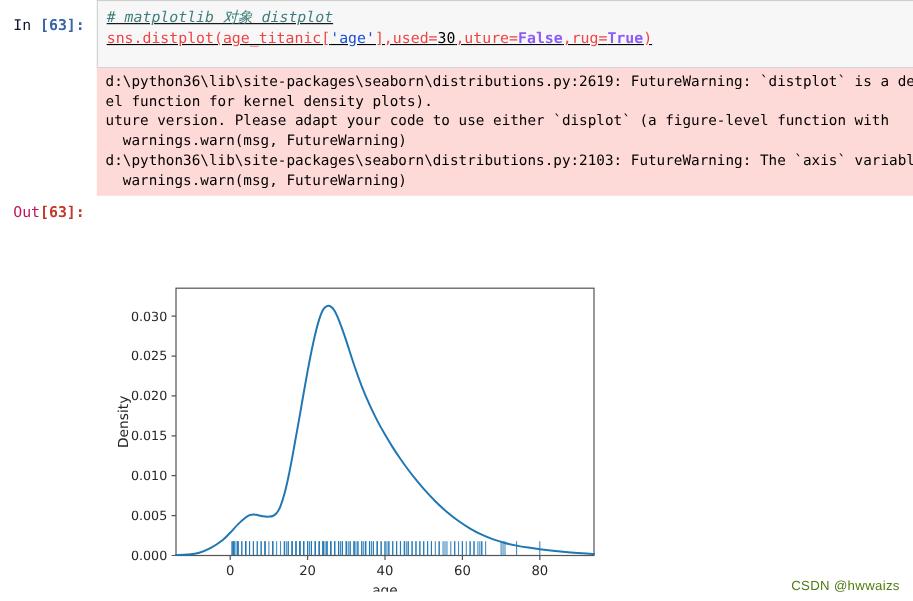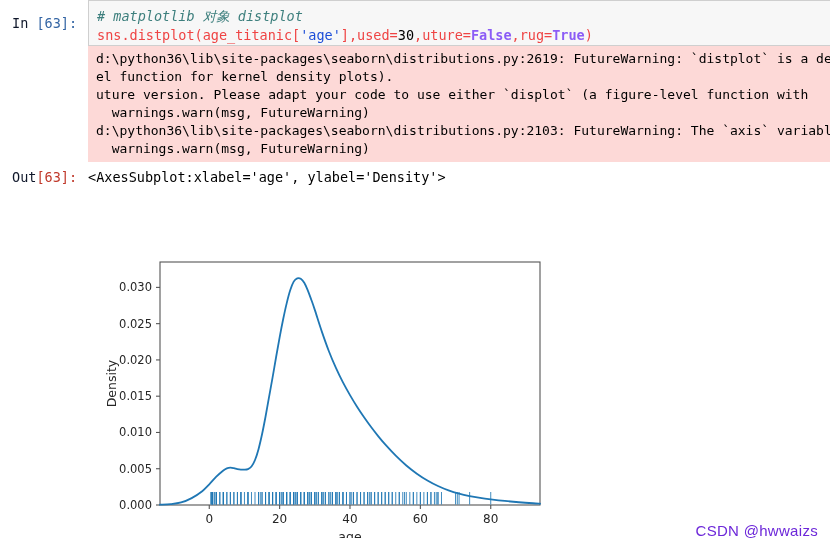--- a/index.html
+++ b/index.html
@@ -34,35 +34,36 @@
     text-align: left;
     padding-left: 12px;
     box-sizing: border-box;
     font-family: "DejaVu Sans Mono", monospace;
     font-size: 13.5px;
     line-height: 19px;
     white-space: pre;
     color: #303f9f;
   }
   .prompt .kw { color: #0f172a; }
-  .prompt .num { color: #3465a4; }
-  .prompt-out .kw { color: #0f172a; }
+  .prompt .num { color: #3465a4; font-weight: bold; }
+  .prompt-out .kw { color: #be185d; }
   .prompt-out .num { color: #c0392b; }
   .prompt-in { padding-top: 14px; }
   .prompt-out { padding-top: 2px; }
 
   
   .input-area {
     flex: 1 1 auto;
     background: #f7f7f7;
     border: 1px solid #cfcfcf;
     border-right: none;
-    padding: 6px 8px 0 8px;
+    padding: 6px 8px 16px 8px;
     box-sizing: border-box;
     min-height: 46px;
+    text-decoration: underline;
   }
   .code-line {
     font-family: "DejaVu Sans Mono", monospace;
     font-size: 13.5px;
     line-height: 19px;
     white-space: pre;
     color: #000000;
   }
   .tok-comment { color: #3d7f7d; font-style: italic; }
   .tok-string  { color: #1d4ed8; }
@@ -108,22 +109,22 @@
     height: 290px;
   }
   #figure-svg { display: block; }
 
   
   #watermark {
     position: absolute;
     right: 12px;
     bottom: 7px;
     font-family: "Liberation Sans", sans-serif;
-    font-size: 15px;
-    color: #6d28d9;
+    font-size: 12px;
+    color: #4d7c0f;
     letter-spacing: 0.3px;
   }
 </style>
 </head>
 <body>
 
 <div id="notebook">
 
   <div class="cell-row">
     <div class="prompt prompt-in"><span class="kw">In </span><span class="num">[63]:</span></div>
@@ -141,21 +142,20 @@
       <div class="stderr-line">el function for kernel density plots).</div>
       <div class="stderr-line">uture version. Please adapt your code to use either `displot` (a figure-level function with</div>
       <div class="stderr-line">  warnings.warn(msg, FutureWarning)</div>
       <div class="stderr-line">d:\python36\lib\site-packages\seaborn\distributions.py:2103: FutureWarning: The `axis` variable is no longer used and will be removed. Ins</div>
       <div class="stderr-line">  warnings.warn(msg, FutureWarning)</div>
     </div>
   </div>
 
   <div class="cell-row out-row">
     <div class="prompt prompt-out"><span class="kw">Out</span><span class="num">[63]:</span></div>
-    <div class="out-text">&lt;AxesSubplot:xlabel='age', ylabel='Density'&gt;</div>
   </div>
 
 </div>
 
 <div id="figure-wrap">
   <svg id="figure-svg" width="520" height="290" viewBox="0 0 520 290">
     <g id="axes-group">
         <rect x="72" y="14" width="380" height="243" fill="none" stroke="#555555" stroke-width="1.1"></rect>
         <line x1="68" y1="257" x2="72" y2="257" stroke="#555555" stroke-width="1.1"></line>
         <text x="64" y="261" text-anchor="end" font-family="&quot;DejaVu Sans&quot;, sans-serif" font-size="11.5" fill="#262626">0.000</text>

